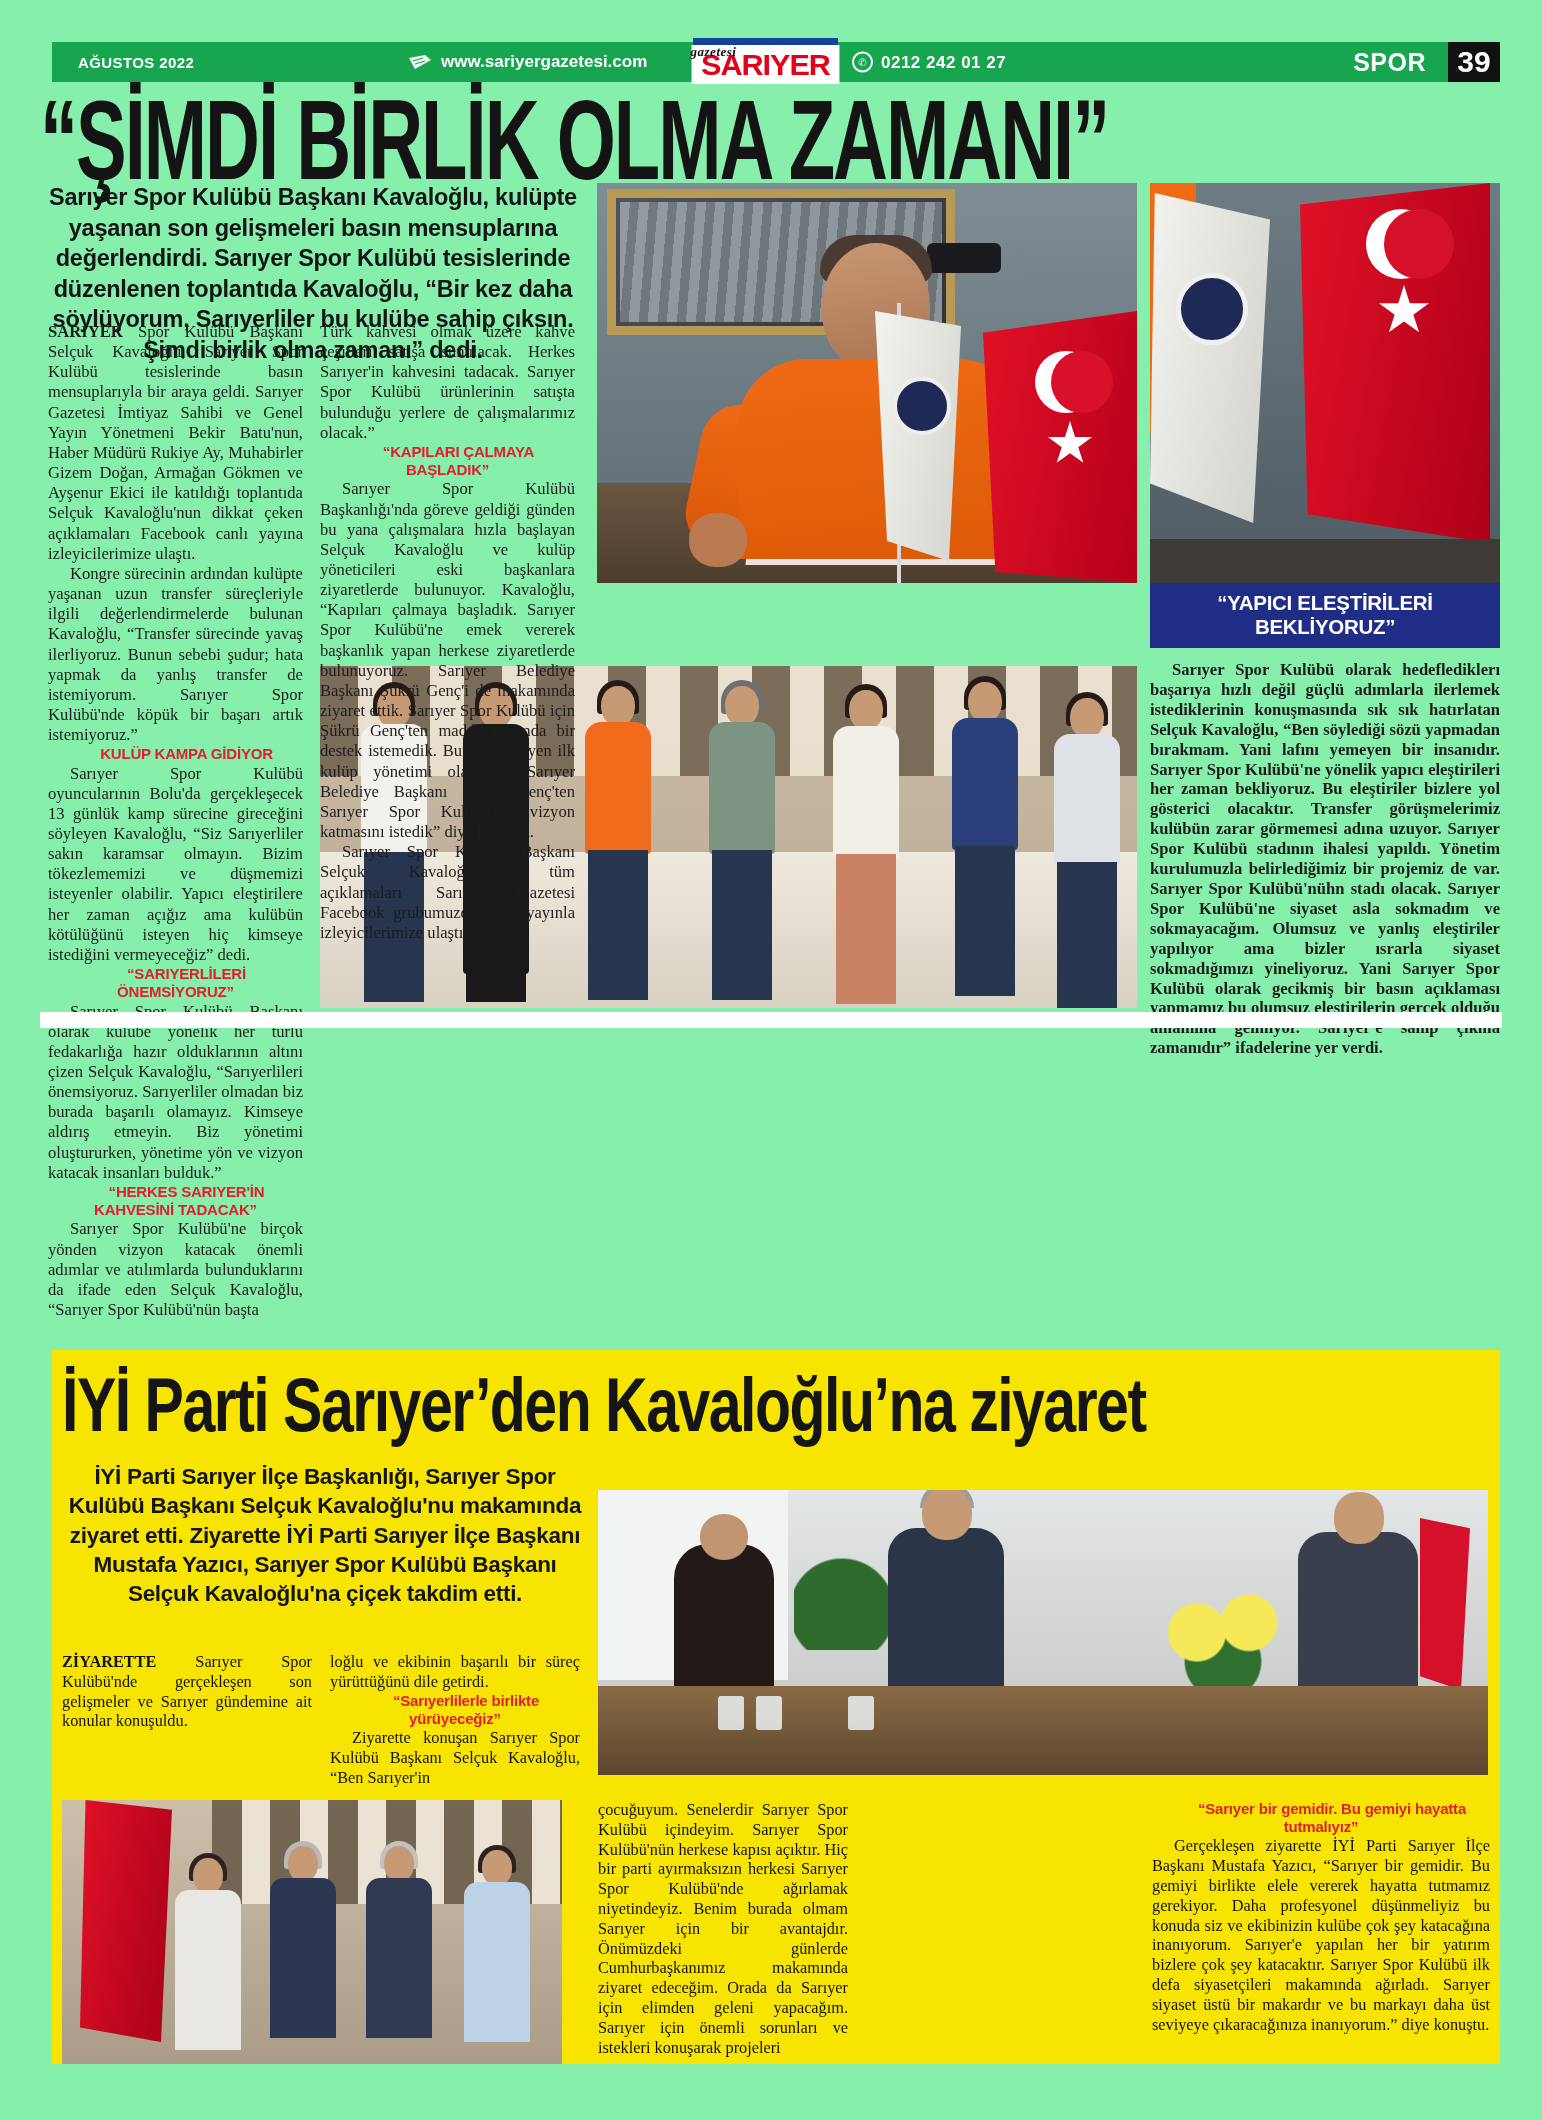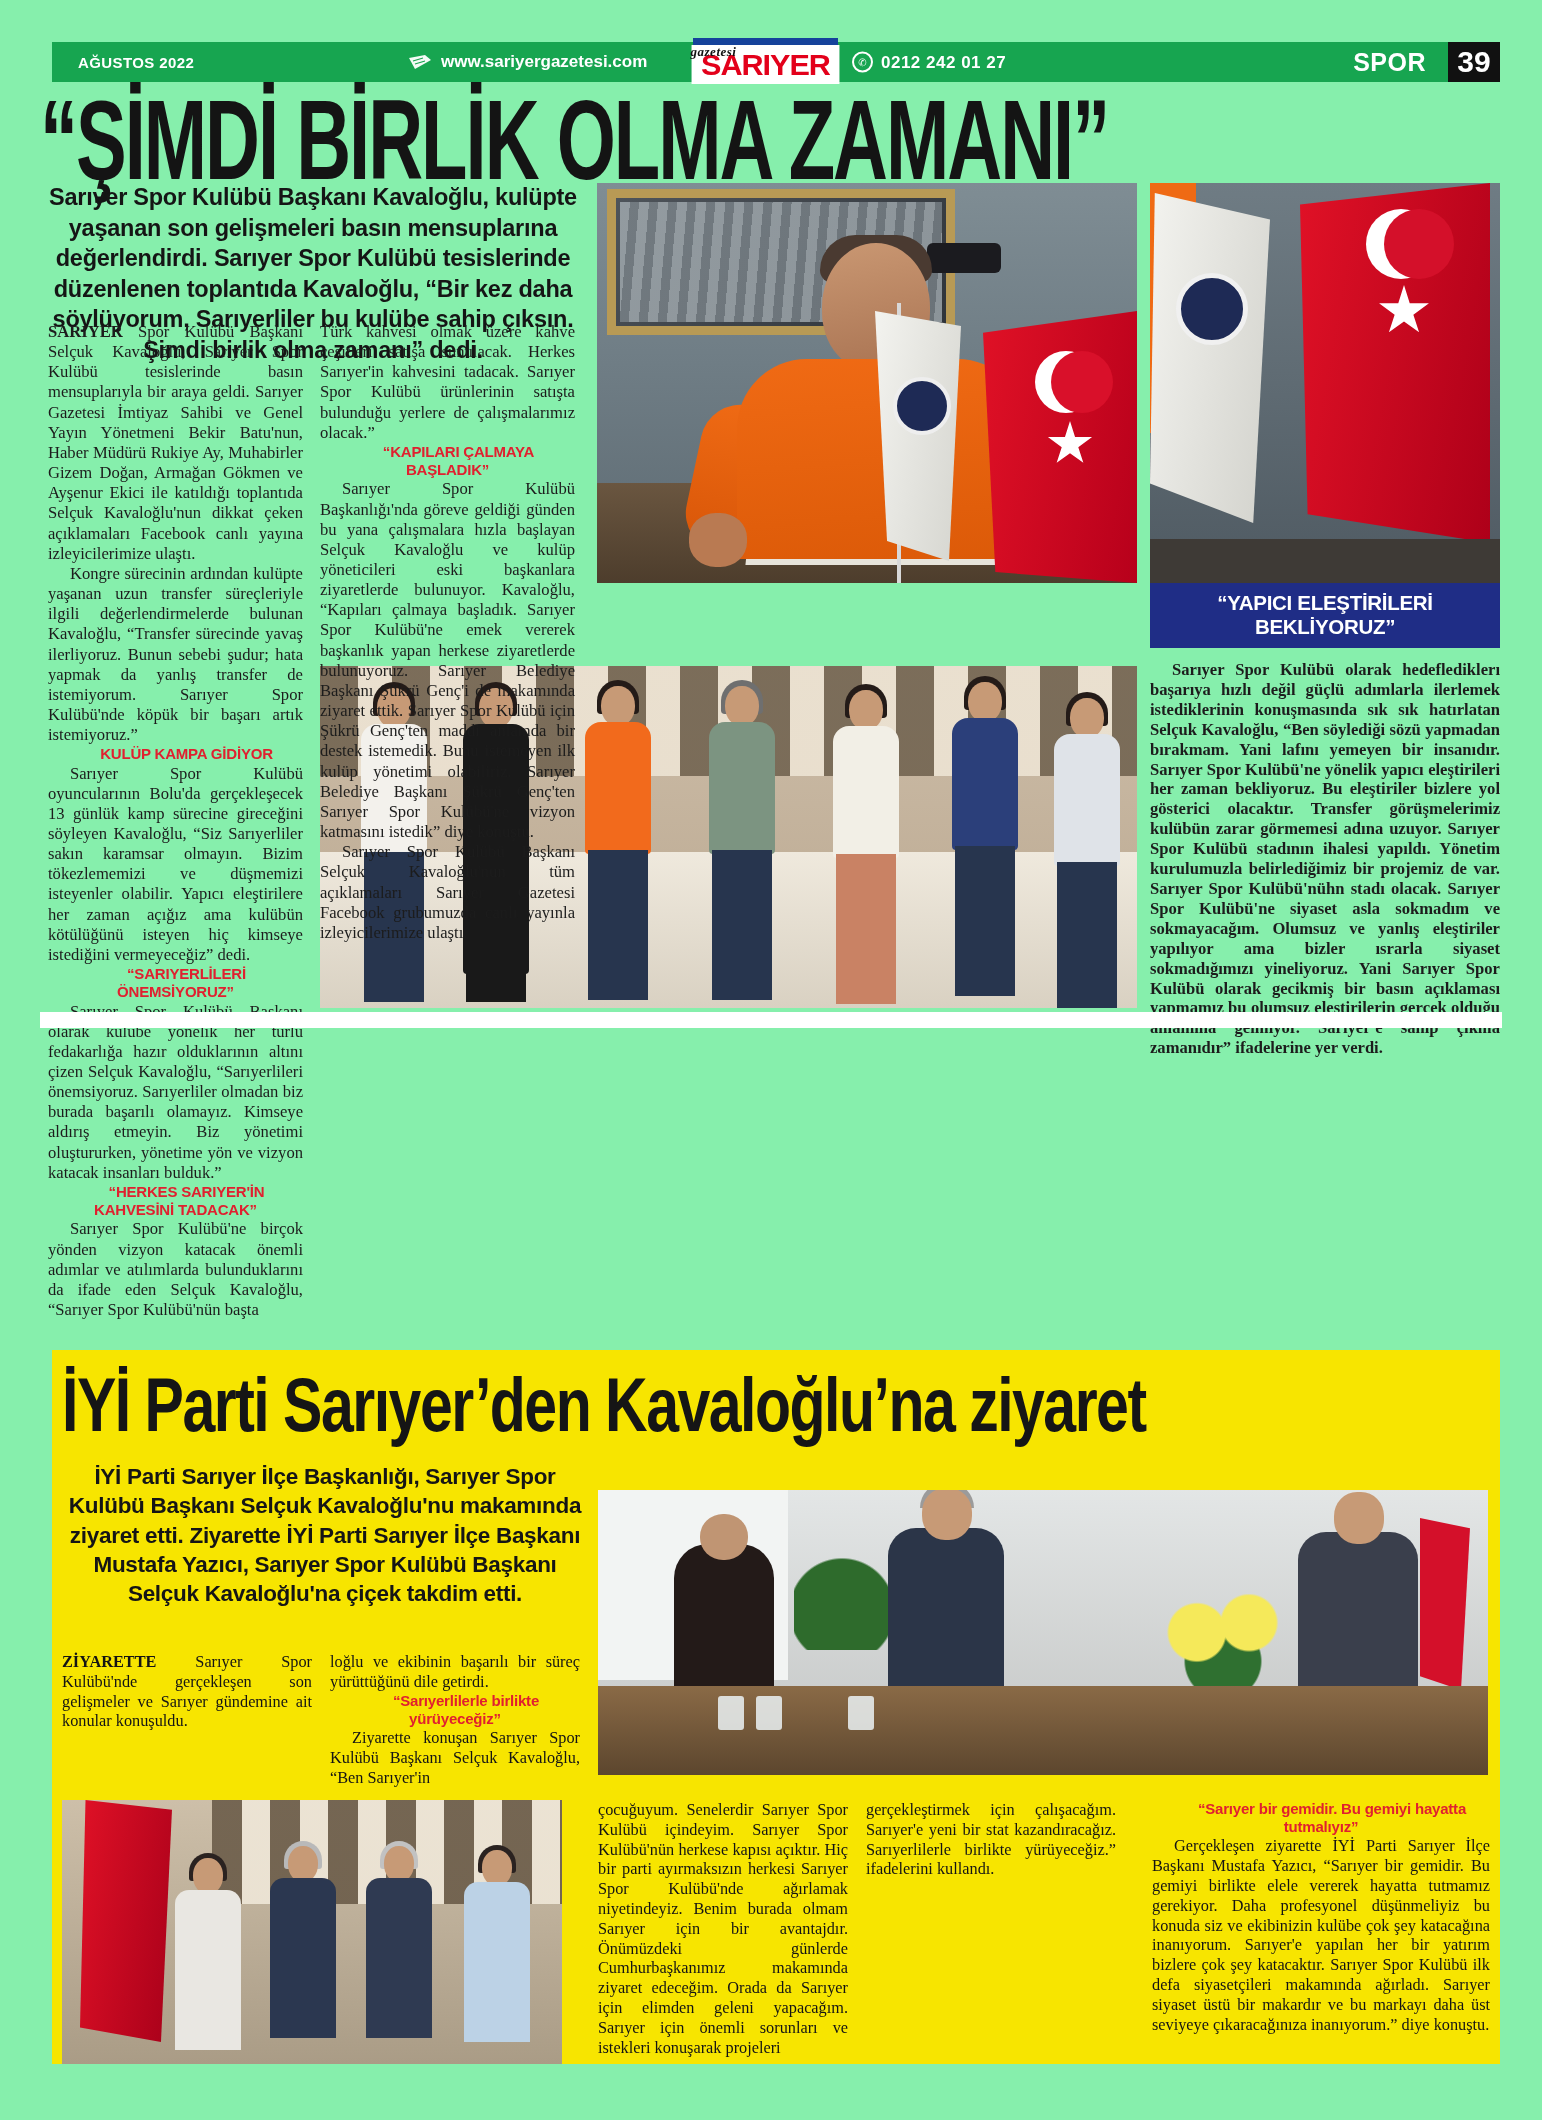--- a/index.html
+++ b/index.html
@@ -496,22 +496,19 @@
   <div class="col-y" id="col5">
     <p style="text-indent:0">loğlu ve ekibinin başarılı bir süreç yürüttüğünü dile getirdi.</p>
     <p class="redhead-y">“Sarıyerlilerle birlikte yürüyeceğiz”</p>
     <p>Ziyarette konuşan Sarıyer Spor Kulübü Başkanı Selçuk Kavaloğlu, “Ben Sarıyer'in</p>
   </div>
 
   <div class="col-y" id="col6">
     <p style="text-indent:0">çocuğuyum. Senelerdir Sarıyer Spor Kulübü içindeyim. Sarıyer Spor Kulübü'nün herkese kapısı açıktır. Hiç bir parti ayırmaksızın herkesi Sarıyer Spor Kulübü'nde ağırlamak niyetindeyiz. Benim burada olmam Sarıyer için bir avantajdır. Önümüzdeki günlerde Cumhurbaşkanımız makamında ziyaret edeceğim. Orada da Sarıyer için elimden geleni yapacağım. Sarıyer için önemli sorunları ve istekleri konuşarak projeleri</p>
   </div>
 
-  <div class="col-y" id="col7">
-      <p style="text-indent: 0px;">gerçekleştirmek için çalışacağım. Sarıyer'e yeni bir stat kazandıracağız. Sarıyerlilerle birlikte yürüyeceğiz.” ifadelerini kullandı.</p>
-    </div>
 
   <div class="col-y" id="col8">
     <p class="redhead-y">“Sarıyer bir gemidir. Bu gemiyi hayatta tutmalıyız”</p>
     <p>Gerçekleşen ziyarette İYİ Parti Sarıyer İlçe Başkanı Mustafa Yazıcı, “Sarıyer bir gemidir. Bu gemiyi birlikte elele vererek hayatta tutmamız gerekiyor. Daha profesyonel düşünmeliyiz bu konuda siz ve ekibinizin kulübe çok şey katacağına inanıyorum. Sarıyer'e yapılan her bir yatırım bizlere çok şey katacaktır. Sarıyer Spor Kulübü ilk defa siyasetçileri makamında ağırladı. Sarıyer siyaset üstü bir makardır ve bu markayı daha üst seviyeye çıkaracağınıza inanıyorum.” diye konuştu.</p>
   </div>
 
 </div>
 
 </body></html>

